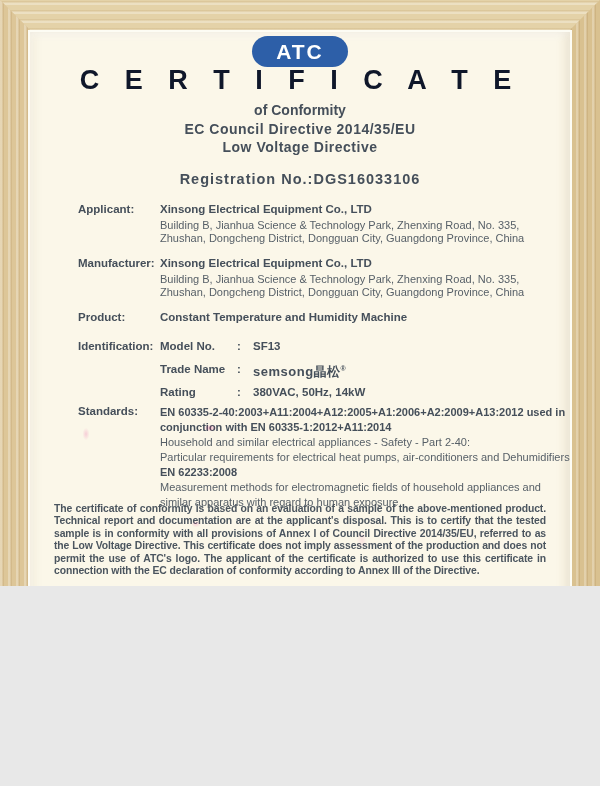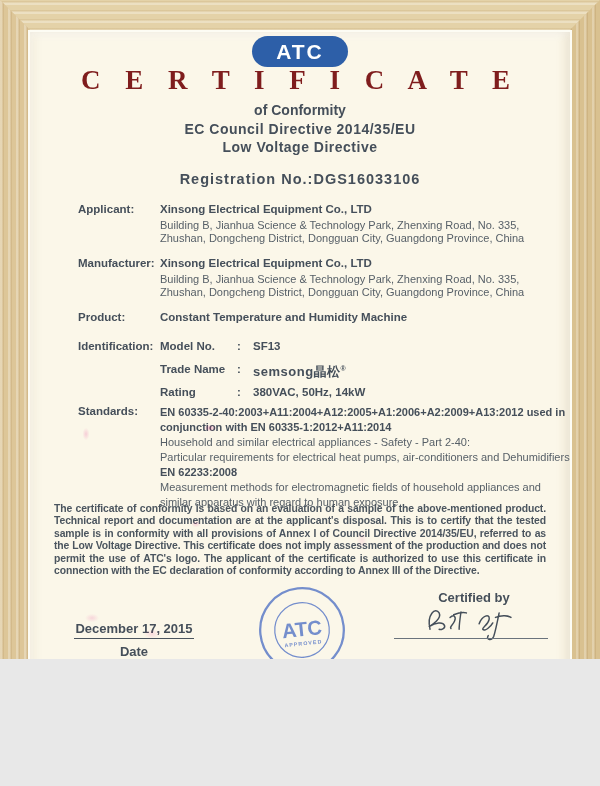--- a/index.html
+++ b/index.html
@@ -1,17 +1,17 @@
 <!DOCTYPE html>
 <html><head>
 <meta charset="utf-8">
 <style>
   html,body{margin:0;padding:0;}
   body{width:600px;height:786px;font-family:"Liberation Sans",sans-serif;background:#e8e8e8;}
-  .scene{position:relative;width:600px;height:659px;overflow:hidden;background:#ddc89c;}
+  .scene{position:relative;width:600px;height:586px;overflow:hidden;background:#ddc89c;}
 
   
   .frame-piece{position:absolute;}
   .f-top{left:0;top:0;width:600px;height:32px;
     clip-path:polygon(0 0,100% 0,calc(100% - 32px) 100%,32px 100%);
     background-color:#e4d2a8;
     background-image:repeating-linear-gradient(0deg,rgba(255,255,255,.30) 0 2px,rgba(160,120,60,.12) 3px 4px,transparent 4px 9px);}
   .f-left{left:0;top:0;width:32px;height:786px;
     clip-path:polygon(0 0,100% 32px,100% calc(100% - 43px),0 100%);
     background-color:#ddc698;
@@ -39,21 +39,21 @@
       radial-gradient(12px 7px at 122px 602px,rgba(230,40,140,.14),transparent 70%),
       radial-gradient(8px 12px at 332px 508px,rgba(230,40,140,.10),transparent 70%);}
 
   .abs{position:absolute;}
 
   
   .logo-pill{left:50%;top:4px;transform:translateX(-50%);width:96px;height:31px;border-radius:16px;
     background:#2d5fa8;color:#ffffff;display:flex;align-items:center;justify-content:center;
     font-weight:bold;font-size:21px;letter-spacing:2px;z-index:3;}
   .title{left:0;top:33px;width:100%;text-align:center;font-size:27px;font-weight:bold;
-    letter-spacing:9px;color:#7f1d1d;z-index:2;font-family:Liberation Serif, serif;}
+    letter-spacing:9px;color:#0f172a;z-index:2;}
   .subtitle{left:0;top:70px;width:100%;text-align:center;font-size:14px;font-weight:bold;color:#454f5a;}
   .directive1{left:0;top:89px;width:100%;text-align:center;font-size:14px;font-weight:bold;color:#454f5a;letter-spacing:.5px;}
   .directive2{left:0;top:107px;width:100%;text-align:center;font-size:14px;font-weight:bold;color:#454f5a;letter-spacing:.5px;}
   .registration{left:0;top:139px;width:100%;text-align:center;font-size:14.5px;font-weight:bold;color:#454f5a;letter-spacing:1px;}
 
   
   .row{left:48px;width:474px;font-size:11.5px;color:#454f5a;}
   .row .lbl{position:absolute;left:0;top:0;font-weight:bold;}
   .row .val{margin-left:82px;}
   .name{font-weight:bold;}

